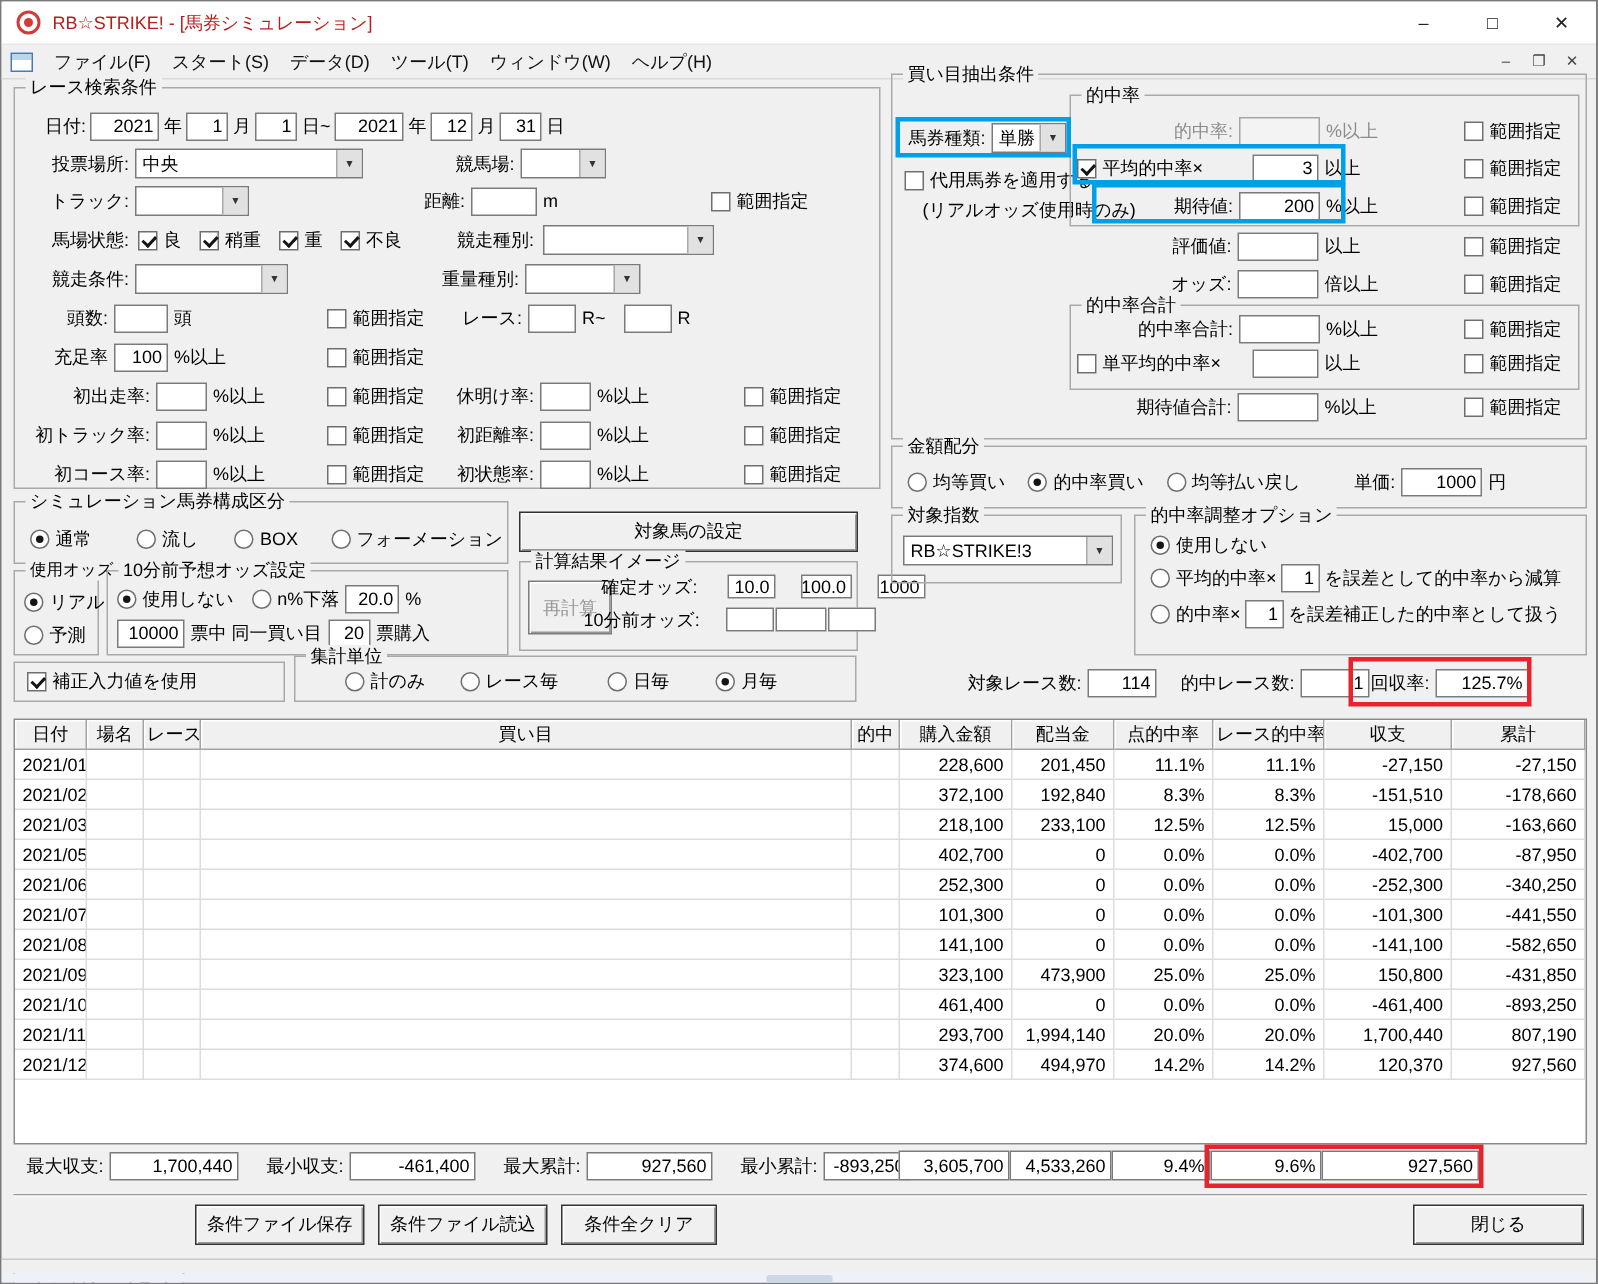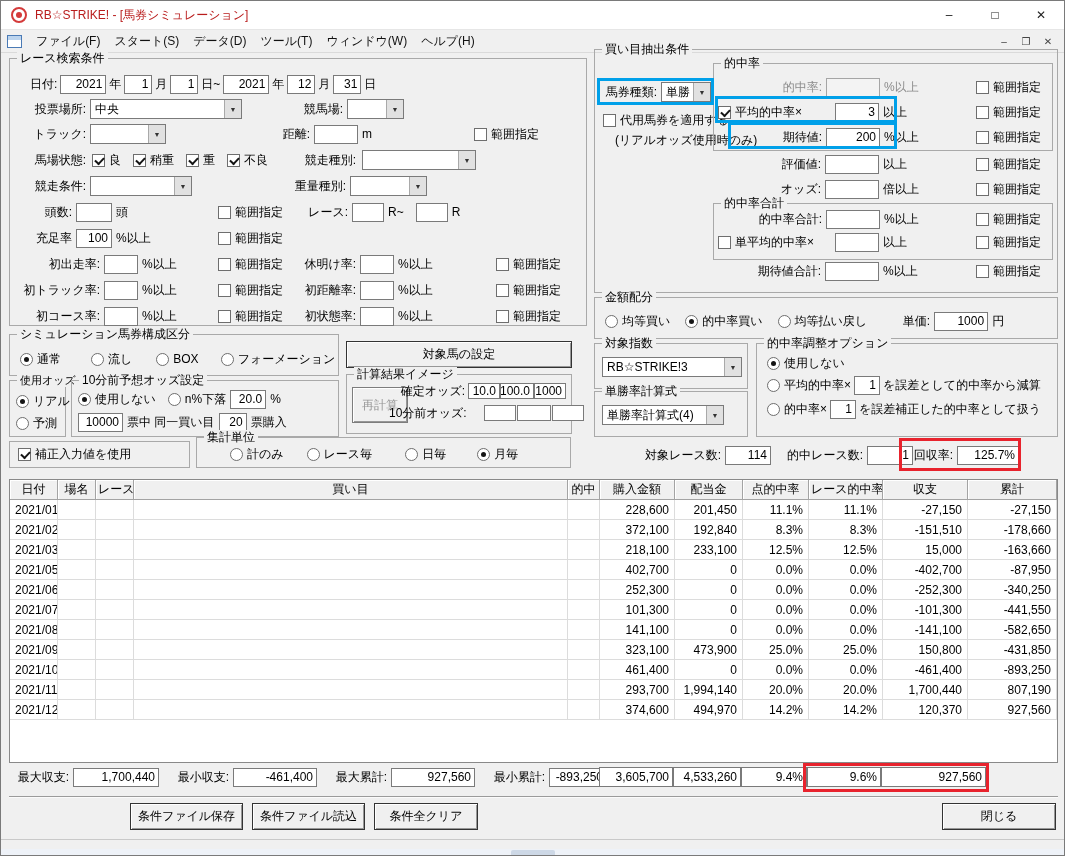--- a/index.html
+++ b/index.html
@@ -321,21 +321,21 @@
       <span class="fld" style="width:45px">10000</span>
       <span class="lbl">票中 同一買い目</span>
       <span class="fld" style="width:28px">20</span>
       <span class="lbl">票購入</span>
     </div>
   </div>
 
   <div class="grp" style="left:345px;top:373px;width:226px;height:60px">
     <span class="leg">計算結果イメージ</span>
     <div class="btn dis" style="left:5px;top:12px;width:56px;height:36px">再計算</div>
-    <div class="row" style="left:50px;top:6px;gap:0">
+    <div class="row" style="left:50px;top:6px;gap:17px">
       <span class="lbl r" style="width:68px;margin-right:3px">確定オッズ:</span>
       <span class="fld" style="width:32px;height:16px">10.0</span>
       <span class="fld" style="width:34px;height:16px">100.0</span>
       <span class="fld" style="width:32px;height:16px">1000</span>
     </div>
     <div class="row" style="left:42px;top:28px;gap:1px">
       <span class="lbl r" style="width:76px;margin-right:18px">10分前オッズ:</span>
       <span class="fld" style="width:32px;height:16px"></span>
       <span class="fld" style="width:34px;height:16px"></span>
       <span class="fld" style="width:32px;height:16px"></span>
@@ -553,29 +553,20 @@
     <div class="row" style="left:10px;top:55px;gap:3px">
       <span class="ck">
           <i class="rb"></i>
           <span class="lbl">的中率×</span>
         </span>
       <span class="fld" style="width:26px">1</span>
       <span class="lbl">を誤差補正した的中率として扱う</span>
     </div>
   </div>
 
-  <div class="grp" style="left:593px;top:390px;width:154px;height:46px">
-    <span class="leg">単勝率計算式</span>
-    <div class="row" style="left:7px;top:13px">
-      <span class="combo" style="width:122px">
-          <span class="cv">単勝率計算式(4)</span>
-          <span class="ca">▼</span>
-        </span>
-    </div>
-  </div>
 
   <div class="row" style="left:640px;top:444px">
     <span class="lbl r" style="width:80px">対象レース数:</span>
     <span class="fld" style="width:46px">114</span>
     <span class="lbl r" style="width:80px;margin-left:8px">的中レース数:</span>
     <span class="fld" style="width:46px">1</span>
   </div>
   <div class="row" style="left:906px;top:444px">
     <span class="lbl r" style="width:46px">回収率:</span>
     <span class="fld" style="width:62px">125.7%</span>

